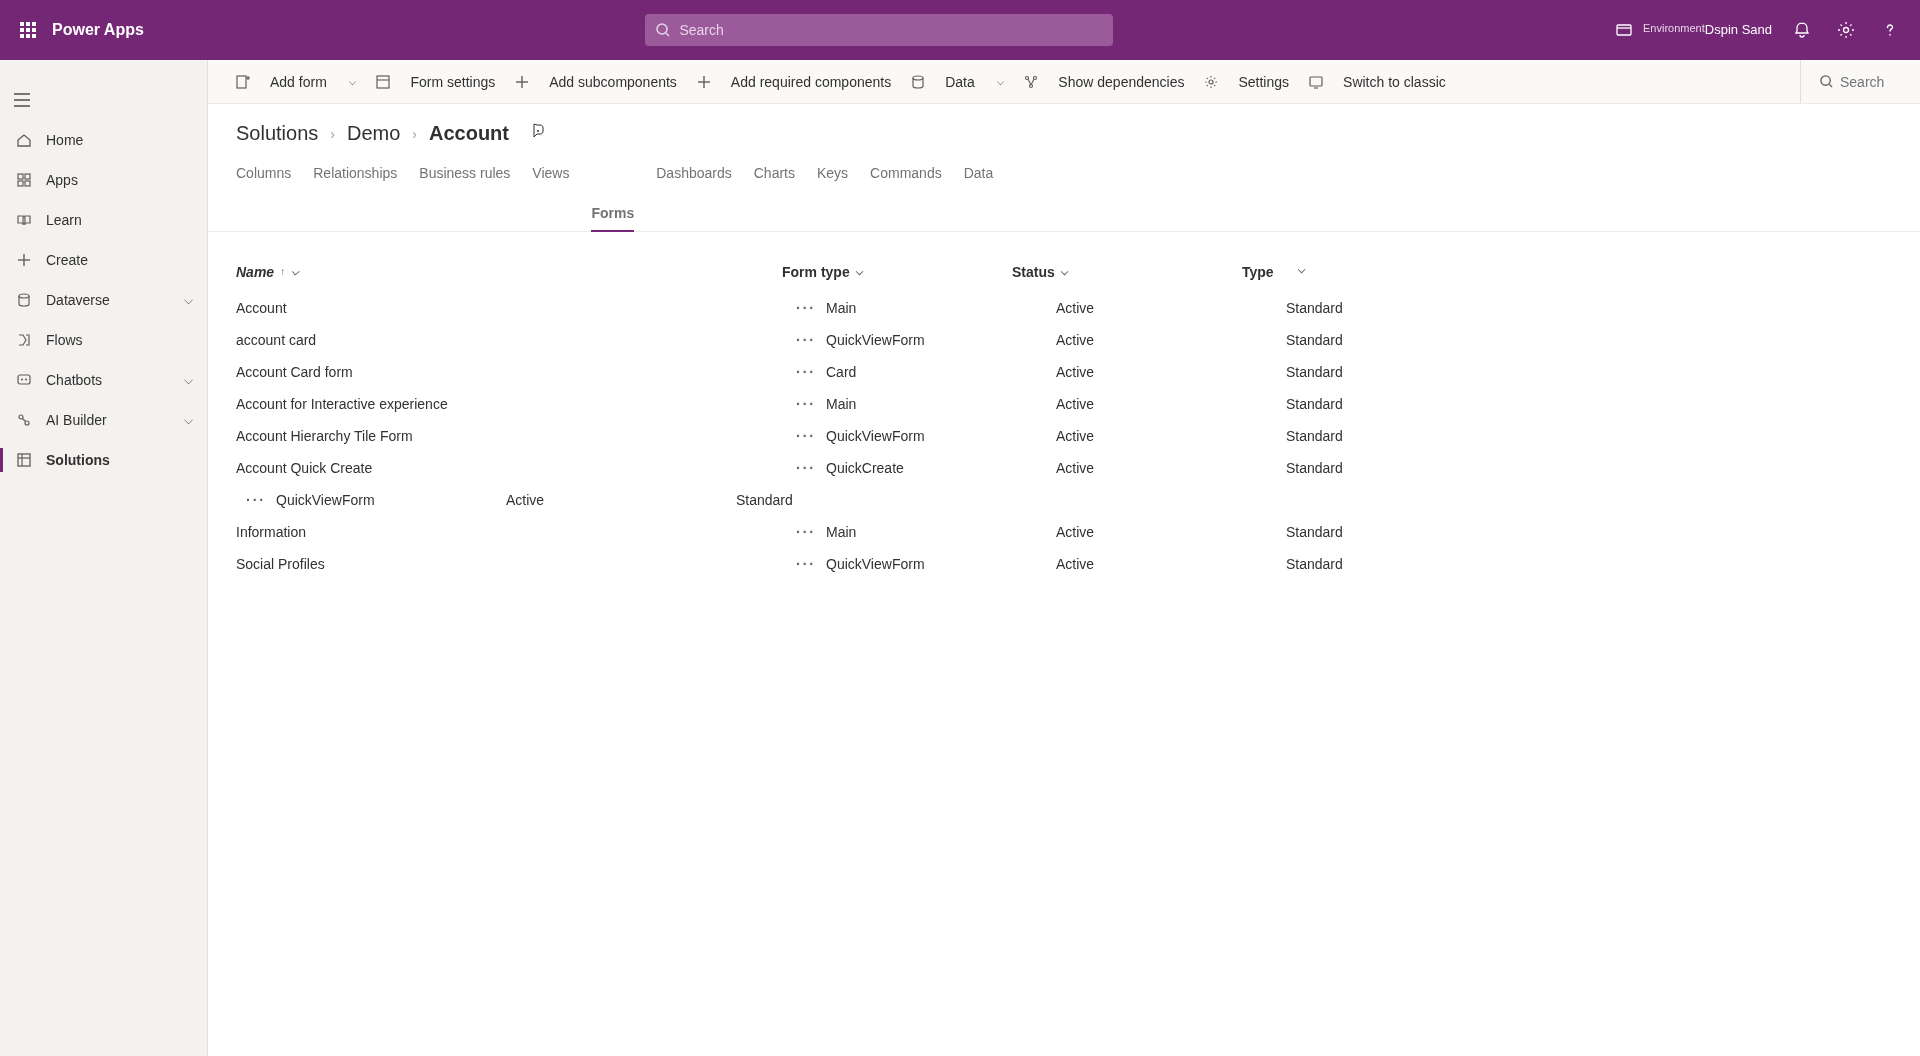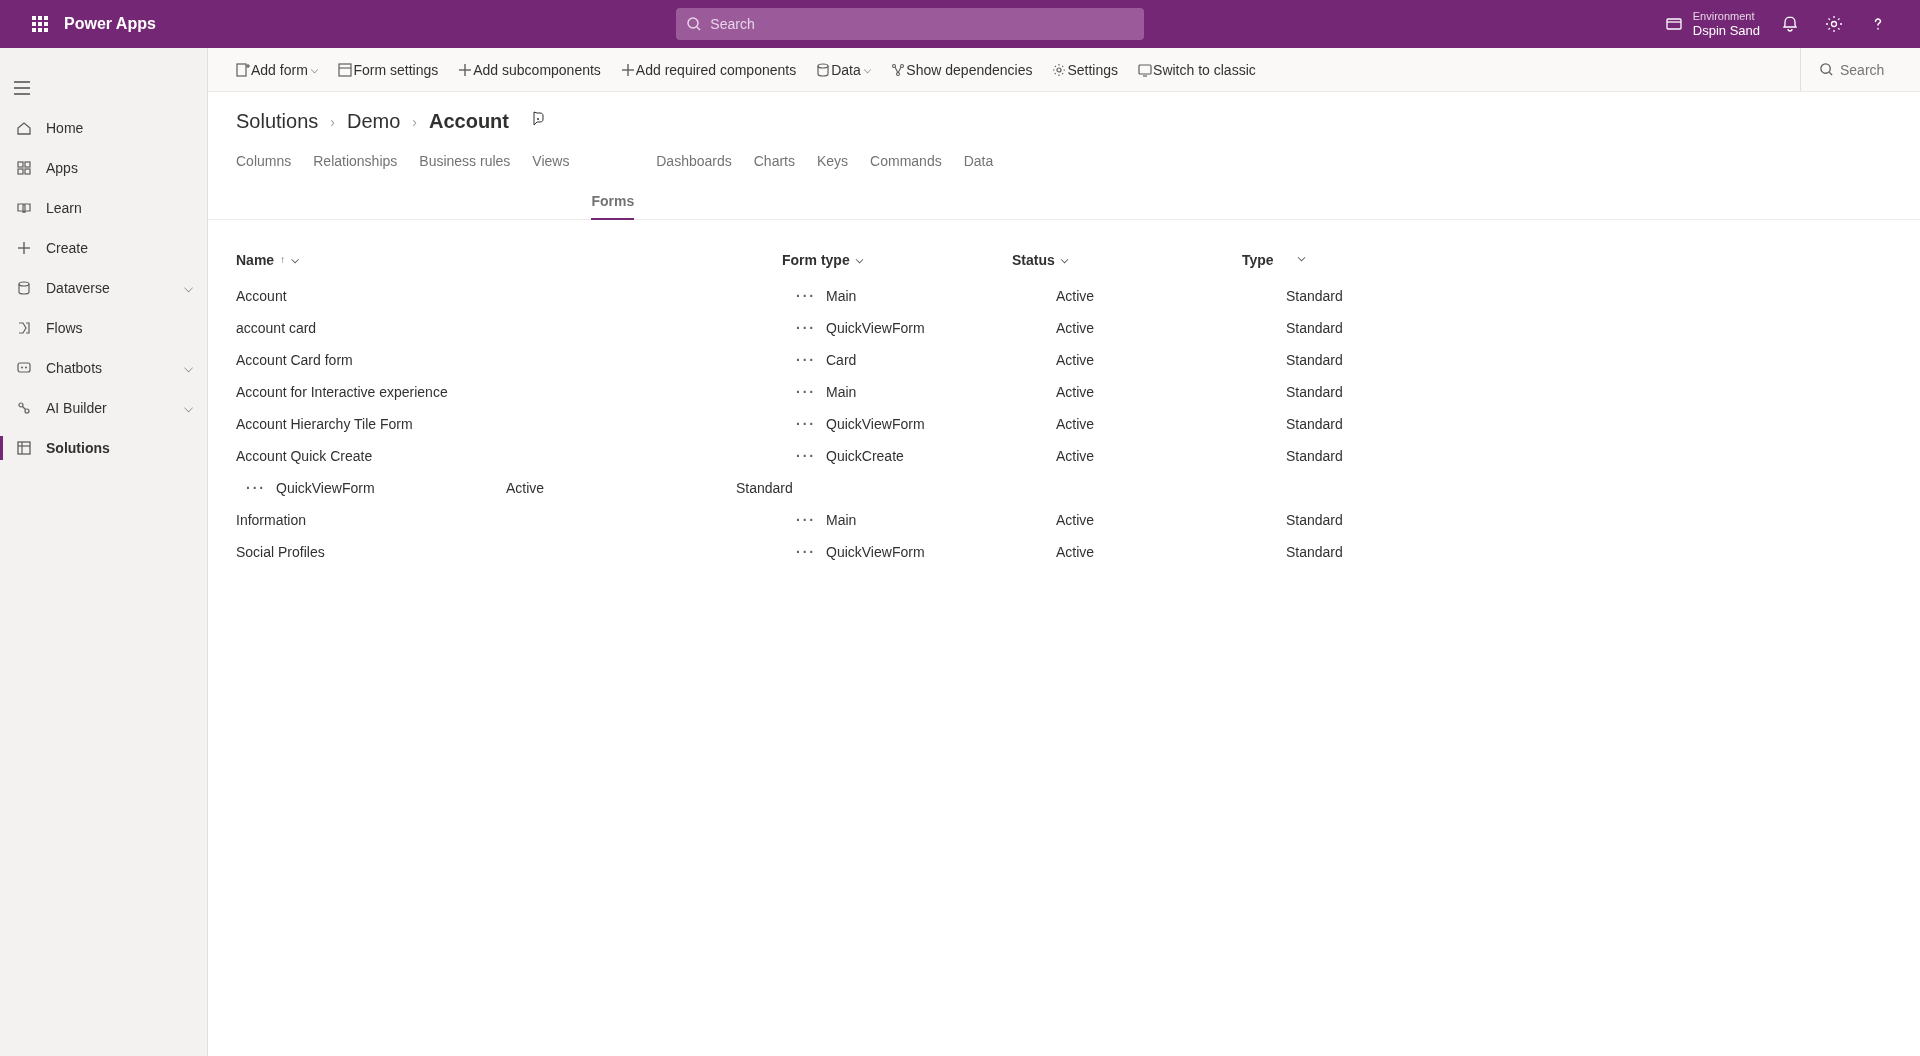--- a/index.html
+++ b/index.html
@@ -1,70 +1,70 @@
 <!DOCTYPE html>
 <html><head>
 <meta charset="utf-8">
 <style>
 * { margin: 0; padding: 0; box-sizing: border-box; font-family: "Segoe UI", -apple-system, BlinkMacSystemFont, sans-serif; }
 body { width: 1920px; height: 1056px; overflow: hidden; background: #faf9f8; }
 
 
-.top-header { height: 48px; background: #742774; display: flex; align-items: center; color: #fff; padding: 0 20px; }
+.top-header { height: 60px; background: #742774; display: flex; align-items: center; color: #fff; padding: 0 8px; }
 .waffle { width: 40px; height: 48px; display: flex; align-items: center; justify-content: center; cursor: pointer; }
 .waffle-grid { display: grid; grid-template-columns: repeat(3, 4px); grid-template-rows: repeat(3, 4px); gap: 2px; }
 .waffle-grid span { background: #fff; width: 4px; height: 4px; }
 .app-title { font-size: 16px; font-weight: 600; margin-left: 4px; }
 .search-wrap { flex: 1; display: flex; justify-content: center; }
 .search-box { width: 468px; height: 32px; background: #9b5b9b; border-radius: 4px; display: flex; align-items: center; padding: 0 10px; }
 .search-box input { background: transparent; border: none; outline: none; color: #e8d5e8; font-size: 14px; flex: 1; margin-left: 8px; }
 .search-box input::placeholder { color: #e8d5e8; }
 .env-block { display: flex; align-items: center; gap: 10px; margin-right: 8px; }
-.env-text { display: flex; flex-direction: column; line-height: 1.2; }
+.env-text { display: flex; flex-direction: row; line-height: 1.2; }
 .env-label { font-size: 11px; color: #e8d5e8; }
 .env-name { font-size: 13px; color: #fff; }
 .header-icon { width: 44px; height: 48px; display: flex; align-items: center; justify-content: center; cursor: pointer; color: #fff; }
 
 
 .layout { display: flex; height: calc(100% - 48px); }
 
 
 .sidebar { width: 208px; background: #f3f2f1; border-right: 1px solid #e1dfdd; padding-top: 20px; display:flex; flex-direction:column;}
 .sidebar-item { height: 40px; display: flex; align-items: center; padding: 0 14px; font-size: 14px; color: #323130; cursor: pointer; position: relative; }
 .sidebar-item .icon { width: 20px; margin-right: 12px; display: inline-flex; color: #605e5c; justify-content:center;}
 .sidebar-item.active { font-weight: 600; }
 .sidebar-item.active::before { content: ""; position: absolute; left: 0; top: 8px; bottom: 8px; width: 3px; background: #742774; }
 .sidebar-item .chev { margin-left: auto; color: #605e5c; font-size: 12px; }
 .hamburger { height: 40px; padding: 0 14px; display:flex; align-items:center; cursor:pointer;}
 
 
 .main { flex: 1; background: #fff; display: flex; flex-direction: column; position: relative; }
 .command-bar { height: 44px; display: flex; align-items: center; padding: 0 20px; border-bottom: 1px solid #edebe9; color: #323130; font-size: 14px; gap: 4px; background:#faf9f8;}
-.cmd { display: flex; align-items: center; gap: 1px; padding: 0 8px; height: 32px; cursor: pointer; border-radius: 2px; }
+.cmd { display: flex; align-items: center; gap: 20px; padding: 0 8px; height: 32px; cursor: pointer; border-radius: 2px; }
 .cmd .ic { color: #605e5c; display:inline-flex; }
 .cmd .drop { font-size: 10px; color: #605e5c; margin-left: 2px; }
 .cmd-search { margin-left: auto; display: flex; align-items: center; gap: 6px; color: #605e5c; border-left:1px solid #e1dfdd; padding-left:18px; height:100%;}
 .cmd-search input { border:none; outline:none; font-size:14px; background:transparent; width:60px;}
 
 
 .breadcrumb { padding: 18px 28px 6px; display: flex; align-items: center; gap: 12px; font-size: 20px; color: #323130; }
 .breadcrumb .crumb { cursor: pointer; color: #323130; }
 .breadcrumb .crumb.current { font-weight: 600; }
 .breadcrumb .sep { color: #a19f9d; font-size: 14px; }
 
 
 .tabs { display: flex; gap: 22px; padding: 8px 28px 0; border-bottom: 1px solid #edebe9; font-size: 14px; }
 .tab { padding: 6px 0 10px; color: #737373; cursor: pointer; position: relative; }
 .tab.active { font-weight: 600; margin-top: 40px; }
 .tab.active::after { content: ""; position: absolute; left: 0; right: 0; bottom: -1px; height: 2px; background: #742774; }
 
 
 .table-wrap { padding: 20px 28px 0 28px; }
 .thead { display: flex; align-items: center; height: 40px; font-size: 14px; font-weight: 600; color: #323130; border-bottom:1px solid transparent;}
-.col-name { width: 546px; display:flex; align-items:center; gap:6px;}
+.col-name { width: 546px; display:flex; align-items:center; gap:6px;font-style:italic;}
 .col-form { width: 230px; display:flex; align-items:center; gap:6px;}
 .col-status { width: 230px; display:flex; align-items:center; gap:6px;}
 .col-type { flex: 1; display:flex; align-items:flex-start; gap:24px;}
 .sort-ic, .col-drop { font-size: 10px; color: #605e5c; }
 .trow { display: flex; align-items: center; height: 32px; font-size: 14px; color: #323130; }
 .row-actions { width: 40px; text-align: center; color: #605e5c; cursor:pointer; letter-spacing:2px; font-weight:bold;}
 .col-name-cell { width: 550px; }
 .cursor-overlay { position:absolute; top:62px; left:320px; pointer-events:none; z-index:50;}
 svg { display:block; }
 </style>

